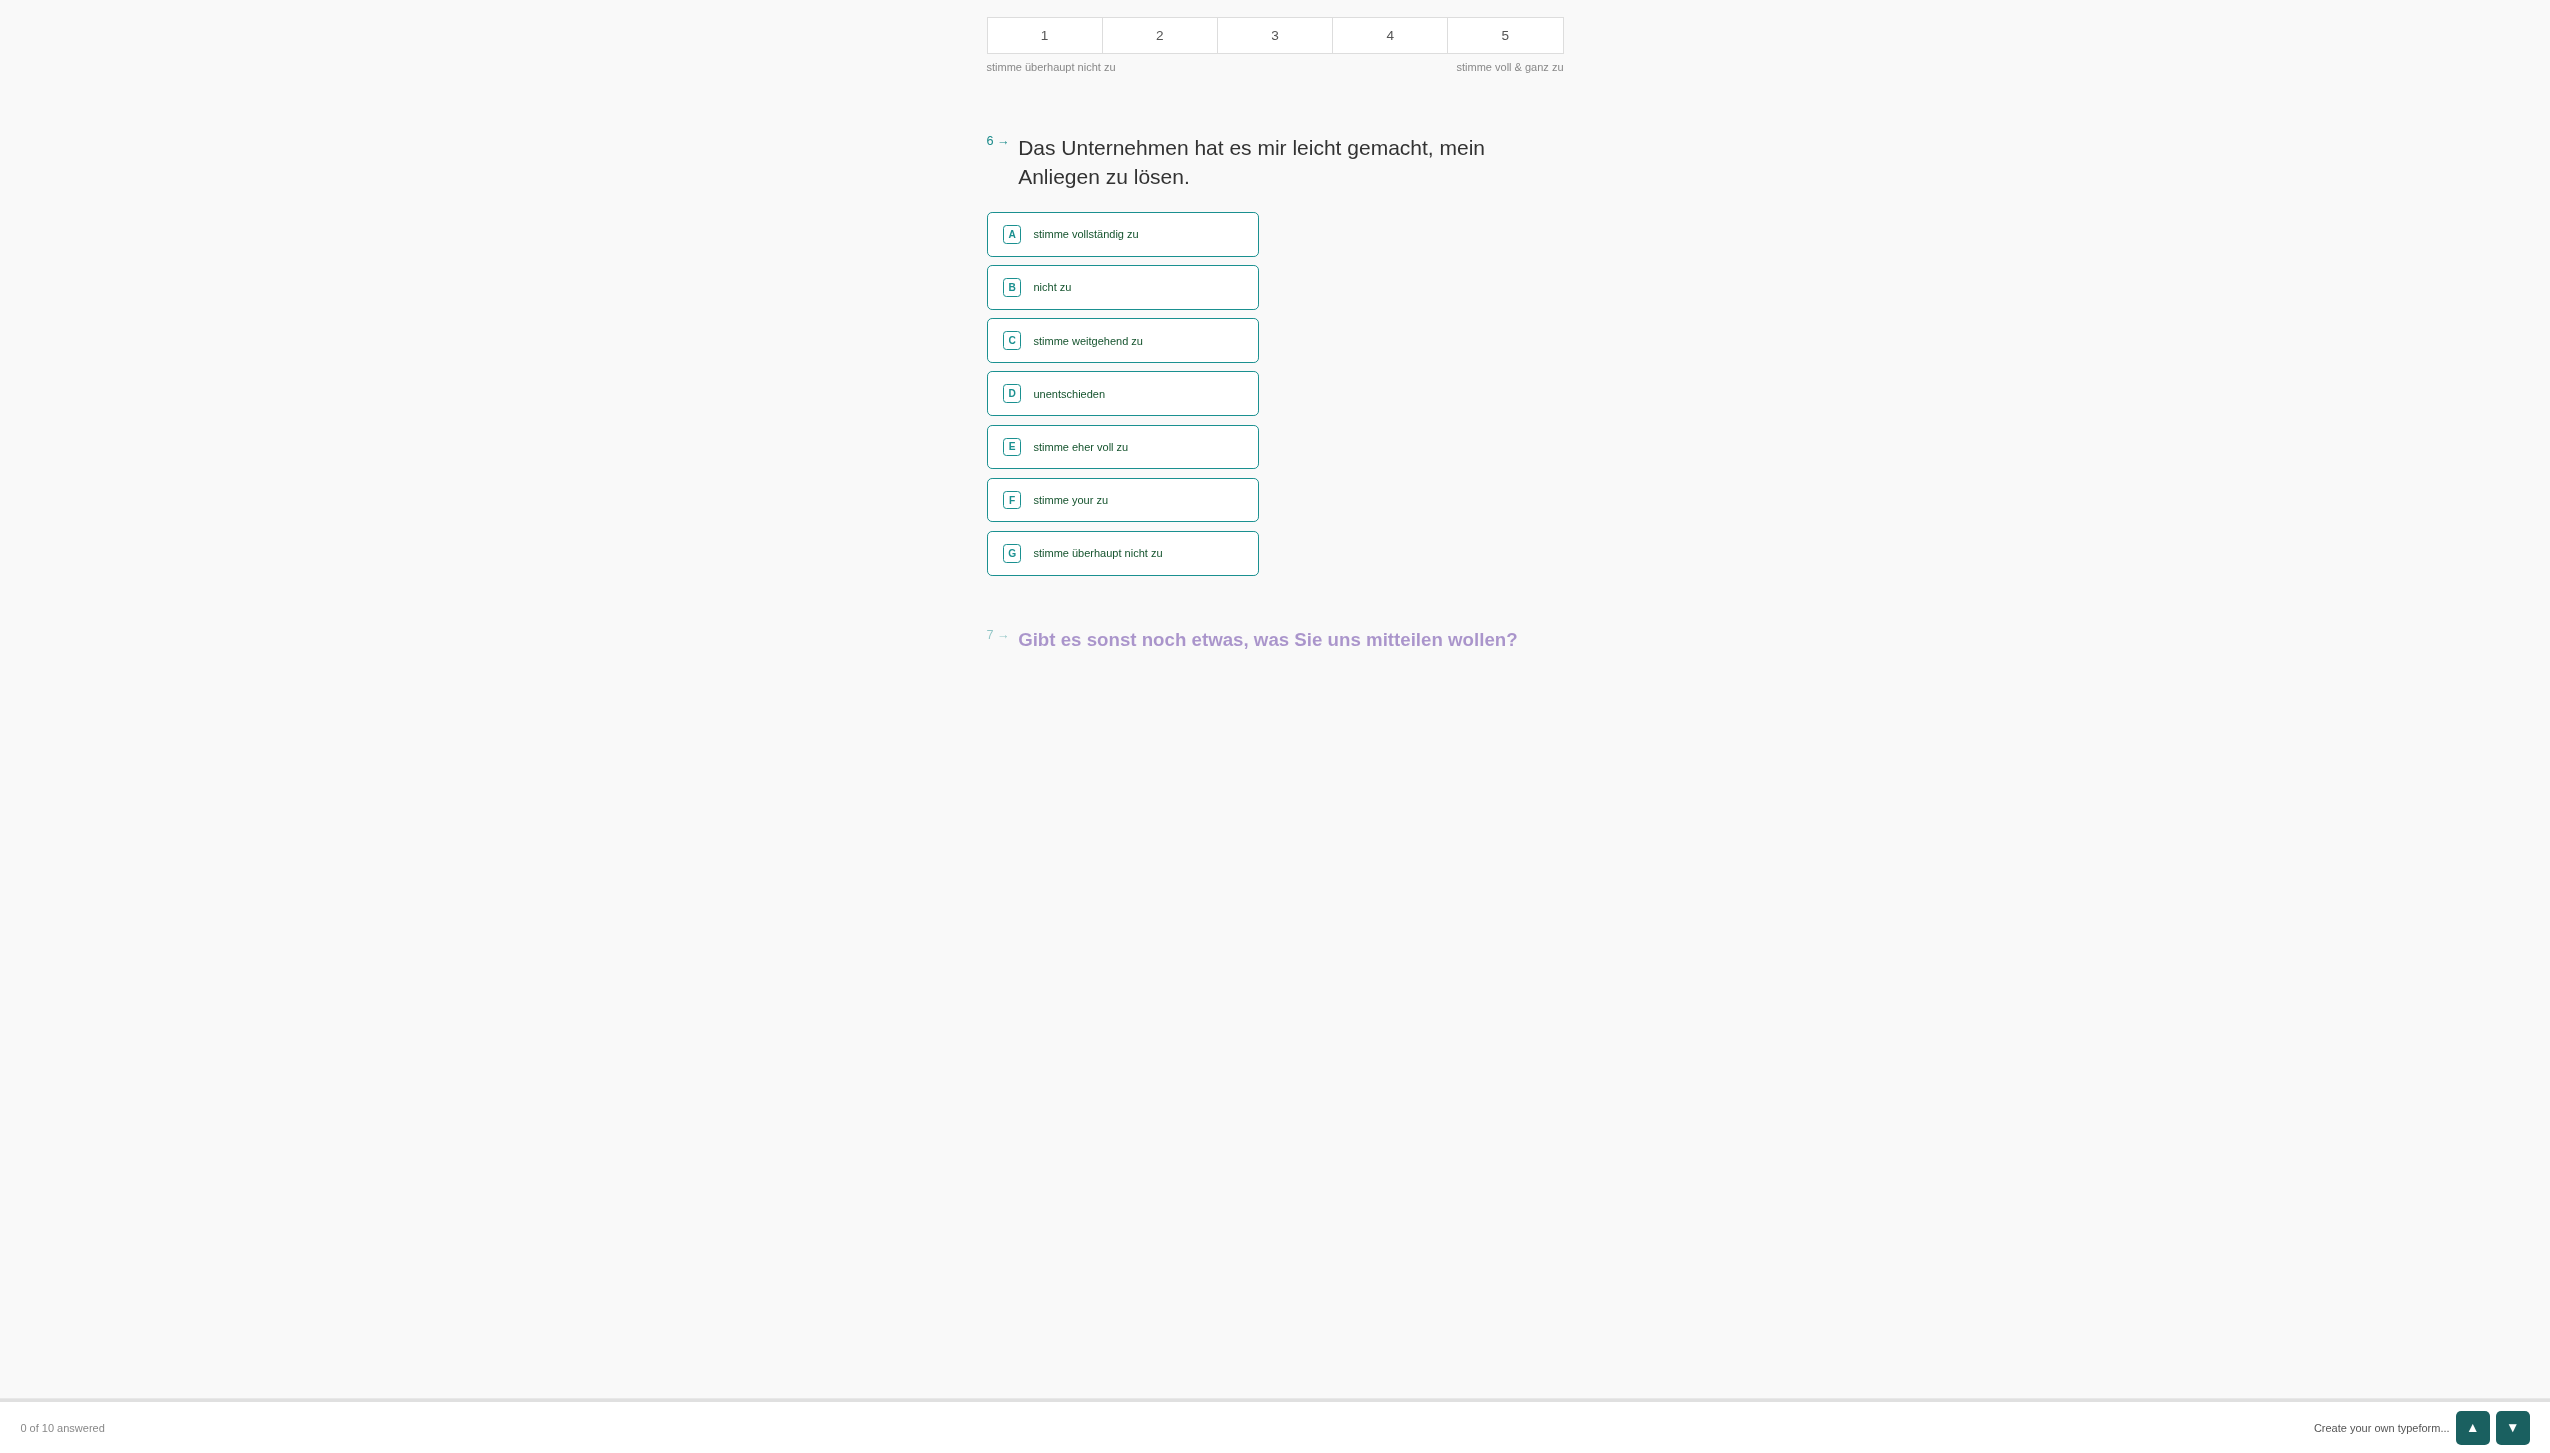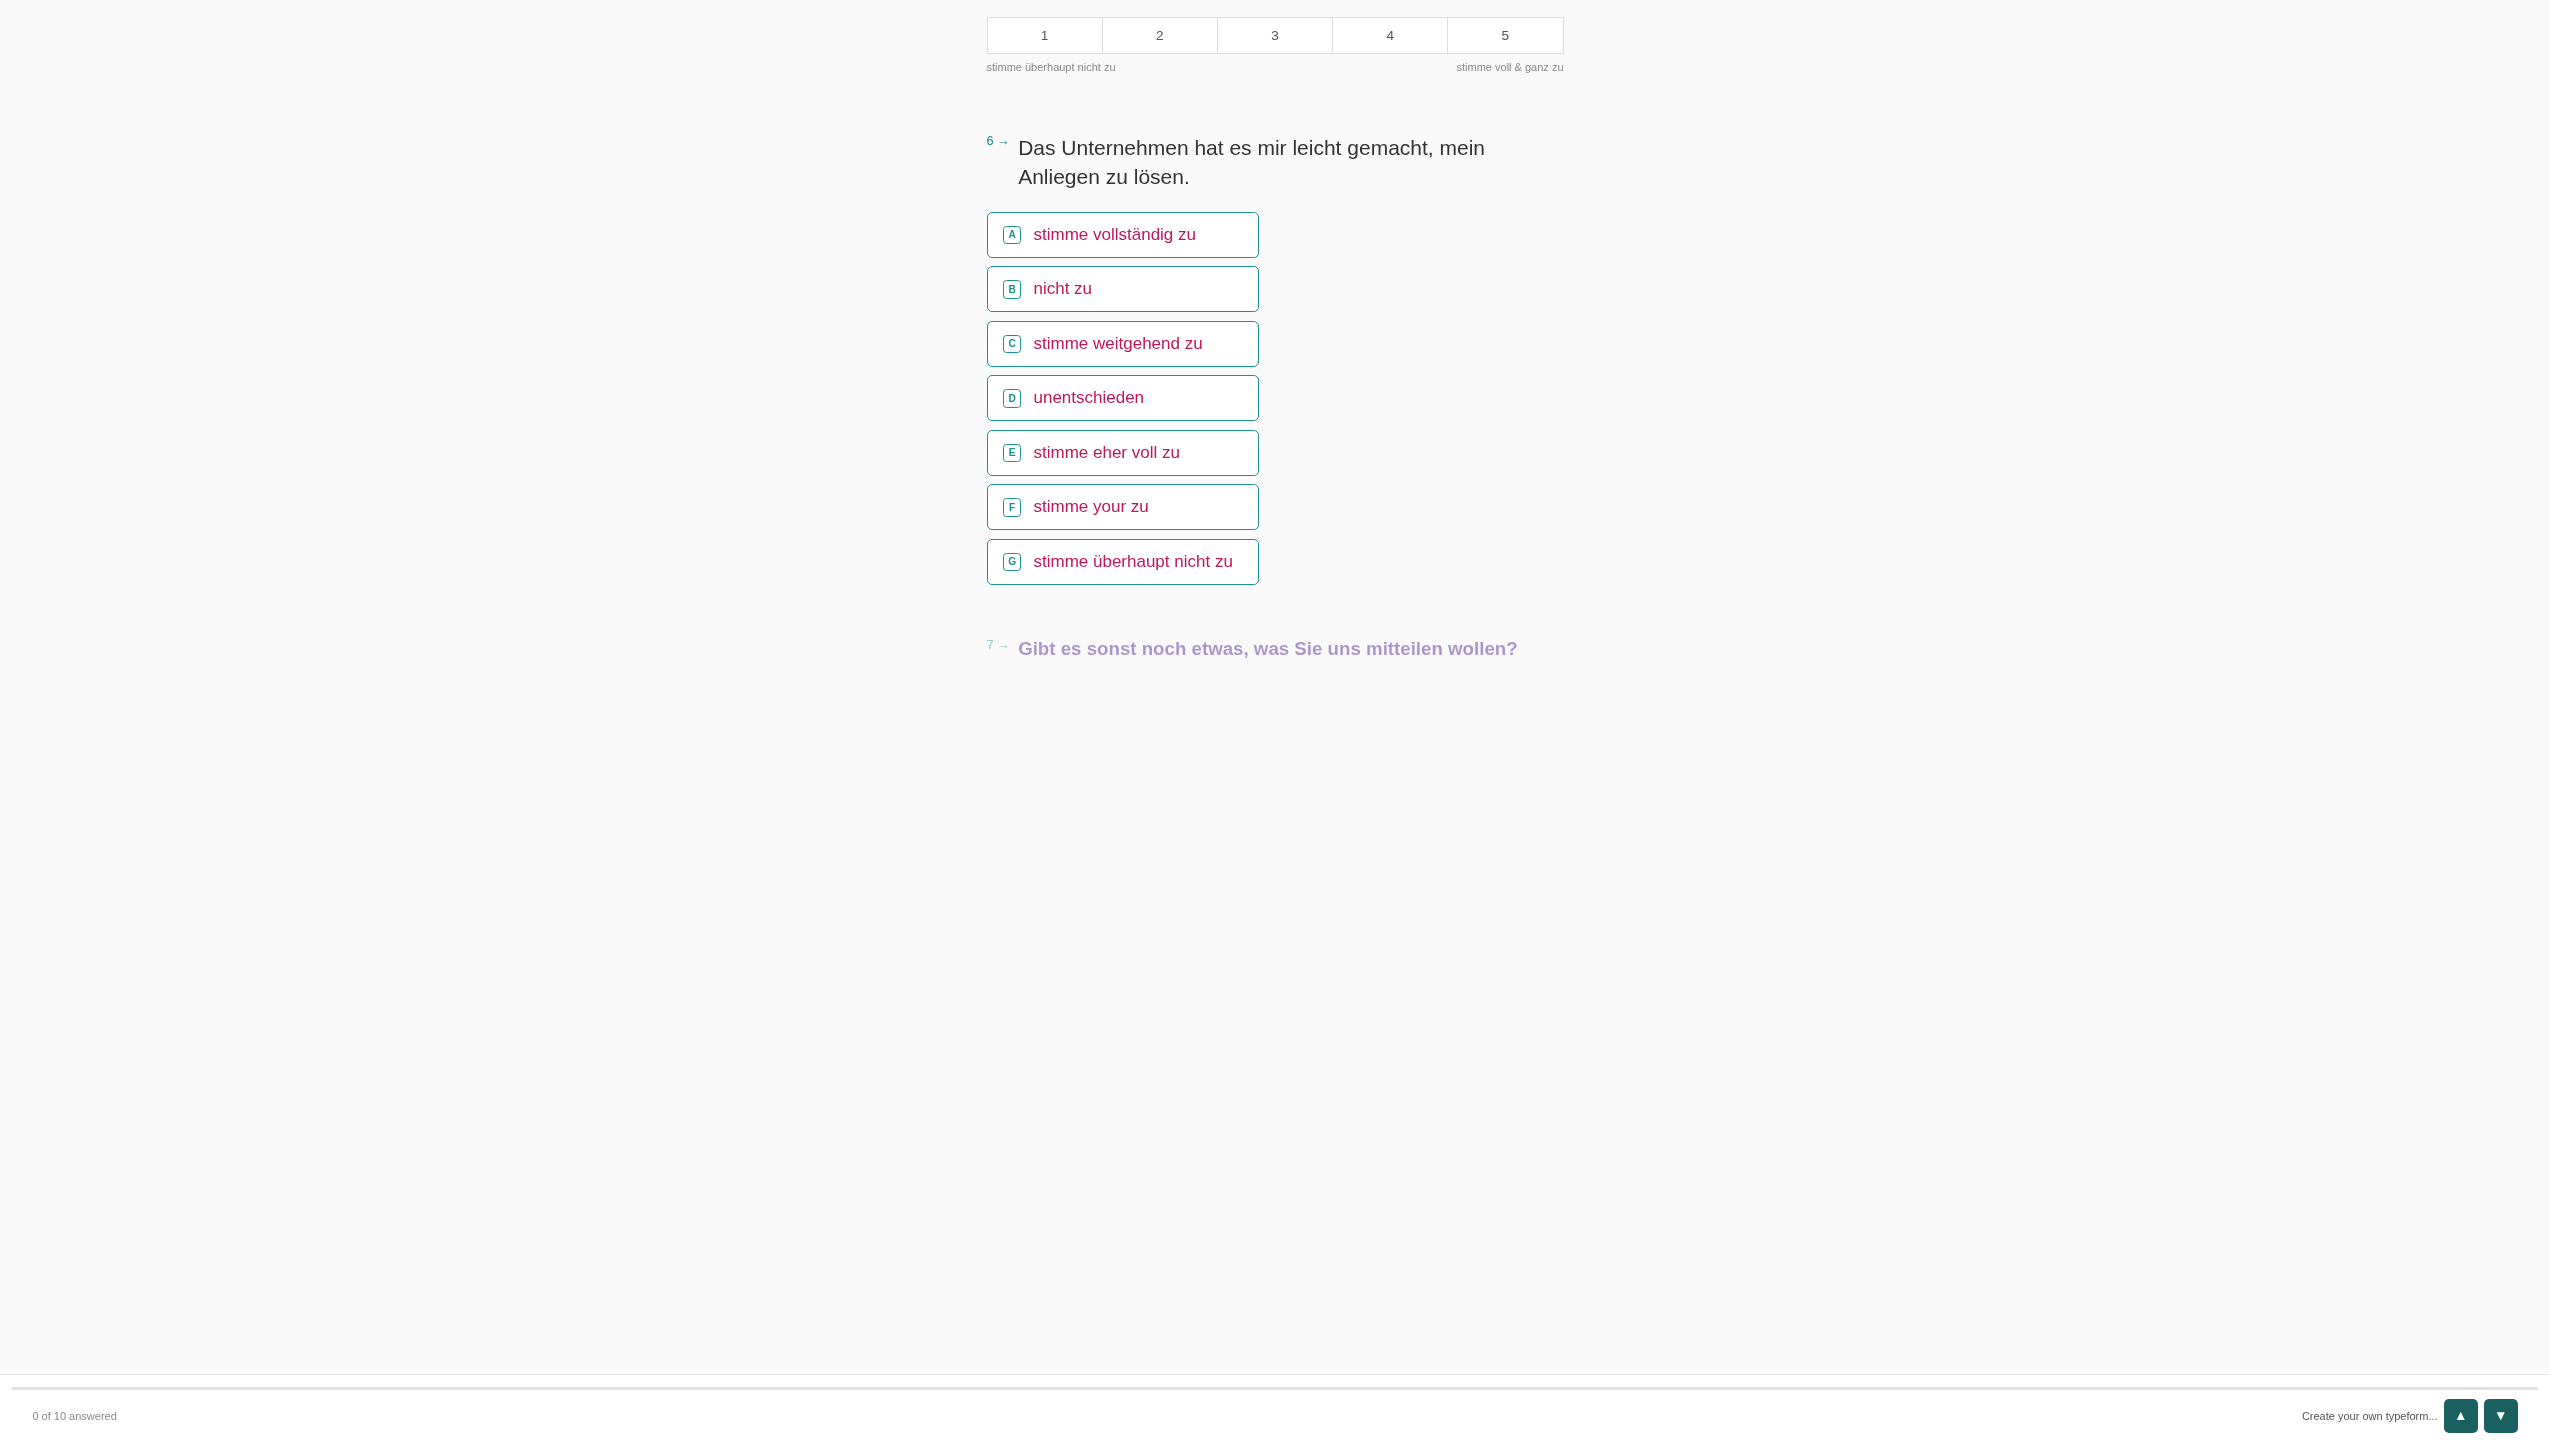--- a/index.html
+++ b/index.html
@@ -112,22 +112,22 @@
       height: 18.7px;
       border: 1.3px solid #1a9090;
       border-radius: 3.4px;
       font-size: 10.2px;
       color: #1a9090;
       font-weight: 600;
       flex-shrink: 0;
     }
 
     .option-label {
-      font-size: 17px;
-      color: #be185d;
+      font-size: 11px;
+      color: #14532d;
     }
 
     
     .question-section-faded {
       margin: 51px 0 34px 0;
       opacity: 0.45;
     }
 
     .question-header-faded {
       display: flex;
@@ -167,21 +167,21 @@
     }
 
     
     .bottom-bar {
       position: fixed;
       bottom: 0;
       left: 0;
       right: 0;
       background: white;
       border-top: 0.8px solid #e8e8e8;
-      padding: 12px;
+      padding: 0;
     }
 
     .progress-bar-container {
       height: 3.4px;
       background: #e0e0e0;
       width: 100%;
     }
 
     .progress-bar-fill {
       height: 100%;

